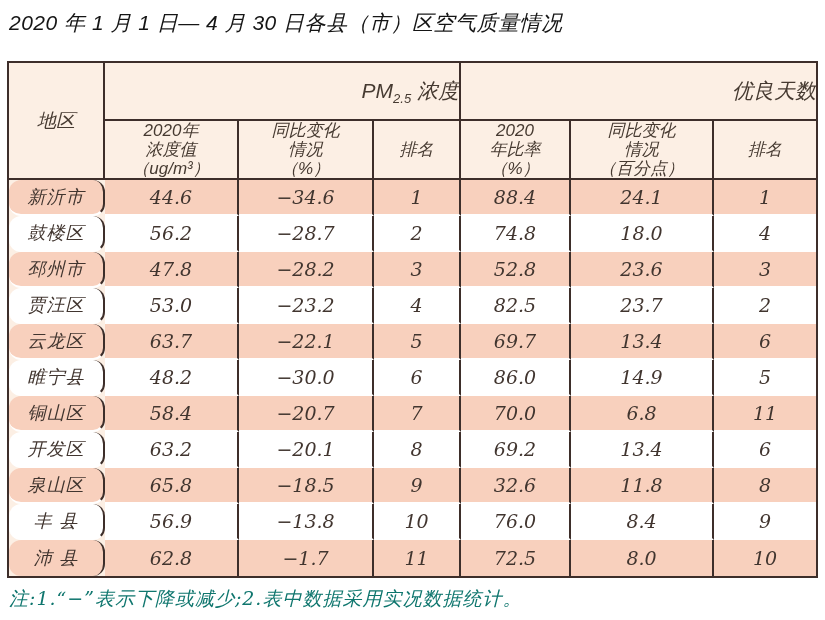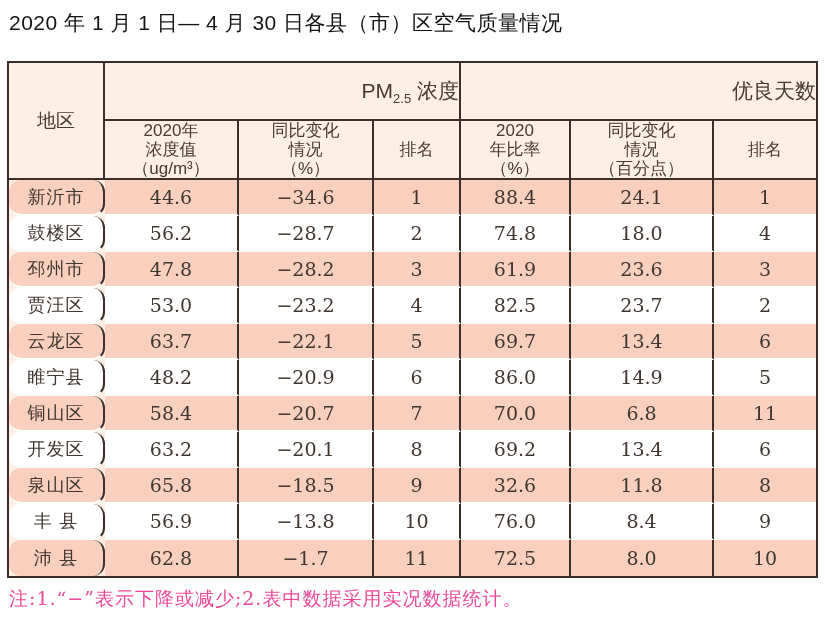--- a/index.html
+++ b/index.html
@@ -2,21 +2,21 @@
 <html><head>
 <meta charset="utf-8">
 <style>
   html, body { margin: 0; padding: 0; }
   body {
     width: 825px; height: 620px;
     background: #ffffff;
     font-family: "Liberation Sans", sans-serif;
     overflow: hidden;
   }
-  .page { position: relative; width: 825px; height: 620px; }
+  .page { position: relative; width: 825px; height: 620px; font-style: italic; }
 
   .title {
     position: absolute; left: 9px; top: 9px; margin: 0;
     font-size: 21px; font-weight: 500; color: #151515;
     letter-spacing: 0.5px; white-space: nowrap;
   }
 
   .table-wrap {
     position: absolute; left: 7px; top: 61px; width: 811px;
     border: 2px solid #3d2e2a; box-sizing: border-box;
@@ -56,21 +56,21 @@
   tbody td.region { font-size: 18px; letter-spacing: 1px; border-radius: 12px; }
   tbody tr:last-child td { border-bottom: none; }
   tr.salmon td { background: #f8d0bd; }
   tr.light td  { background: #ffffff; }
 
   .pm-sub { font-size: 13px; vertical-align: -5px; }
 
   .note {
     position: absolute; left: 9px; top: 586px; margin: 0;
     font-family: "DejaVu Serif", serif;
-    font-size: 19px; color: #ec4899; letter-spacing: 1px;
+    font-size: 19px; color: #0f766e; letter-spacing: 1px;
     white-space: nowrap;
   }
 </style>
 </head>
 <body>
 
 <div class="page">
 
   <h1 class="title">2020 年 1 月 1 日— 4 月 30 日各县（市）区空气质量情况</h1>
 
@@ -125,21 +125,21 @@
             <td class="v-border">2</td>
             <td class="v-border">74.8</td>
             <td class="v-border">18.0</td>
             <td>4</td>
           </tr>
           <tr class="salmon">
             <td class="v-border region">邳州市</td>
             <td class="v-border">47.8</td>
             <td class="v-border">−28.2</td>
             <td class="v-border">3</td>
-            <td class="v-border">61.9</td>
+            <td class="v-border">52.8</td>
             <td class="v-border">23.6</td>
             <td>3</td>
           </tr>
           <tr class="light">
             <td class="v-border region">贾汪区</td>
             <td class="v-border">53.0</td>
             <td class="v-border">−23.2</td>
             <td class="v-border">4</td>
             <td class="v-border">82.5</td>
             <td class="v-border">23.7</td>
@@ -150,21 +150,21 @@
             <td class="v-border">63.7</td>
             <td class="v-border">−22.1</td>
             <td class="v-border">5</td>
             <td class="v-border">69.7</td>
             <td class="v-border">13.4</td>
             <td>6</td>
           </tr>
           <tr class="light">
             <td class="v-border region">睢宁县</td>
             <td class="v-border">48.2</td>
-            <td class="v-border">−20.9</td>
+            <td class="v-border">−30.0</td>
             <td class="v-border">6</td>
             <td class="v-border">86.0</td>
             <td class="v-border">14.9</td>
             <td>5</td>
           </tr>
           <tr class="salmon">
             <td class="v-border region">铜山区</td>
             <td class="v-border">58.4</td>
             <td class="v-border">−20.7</td>
             <td class="v-border">7</td>

